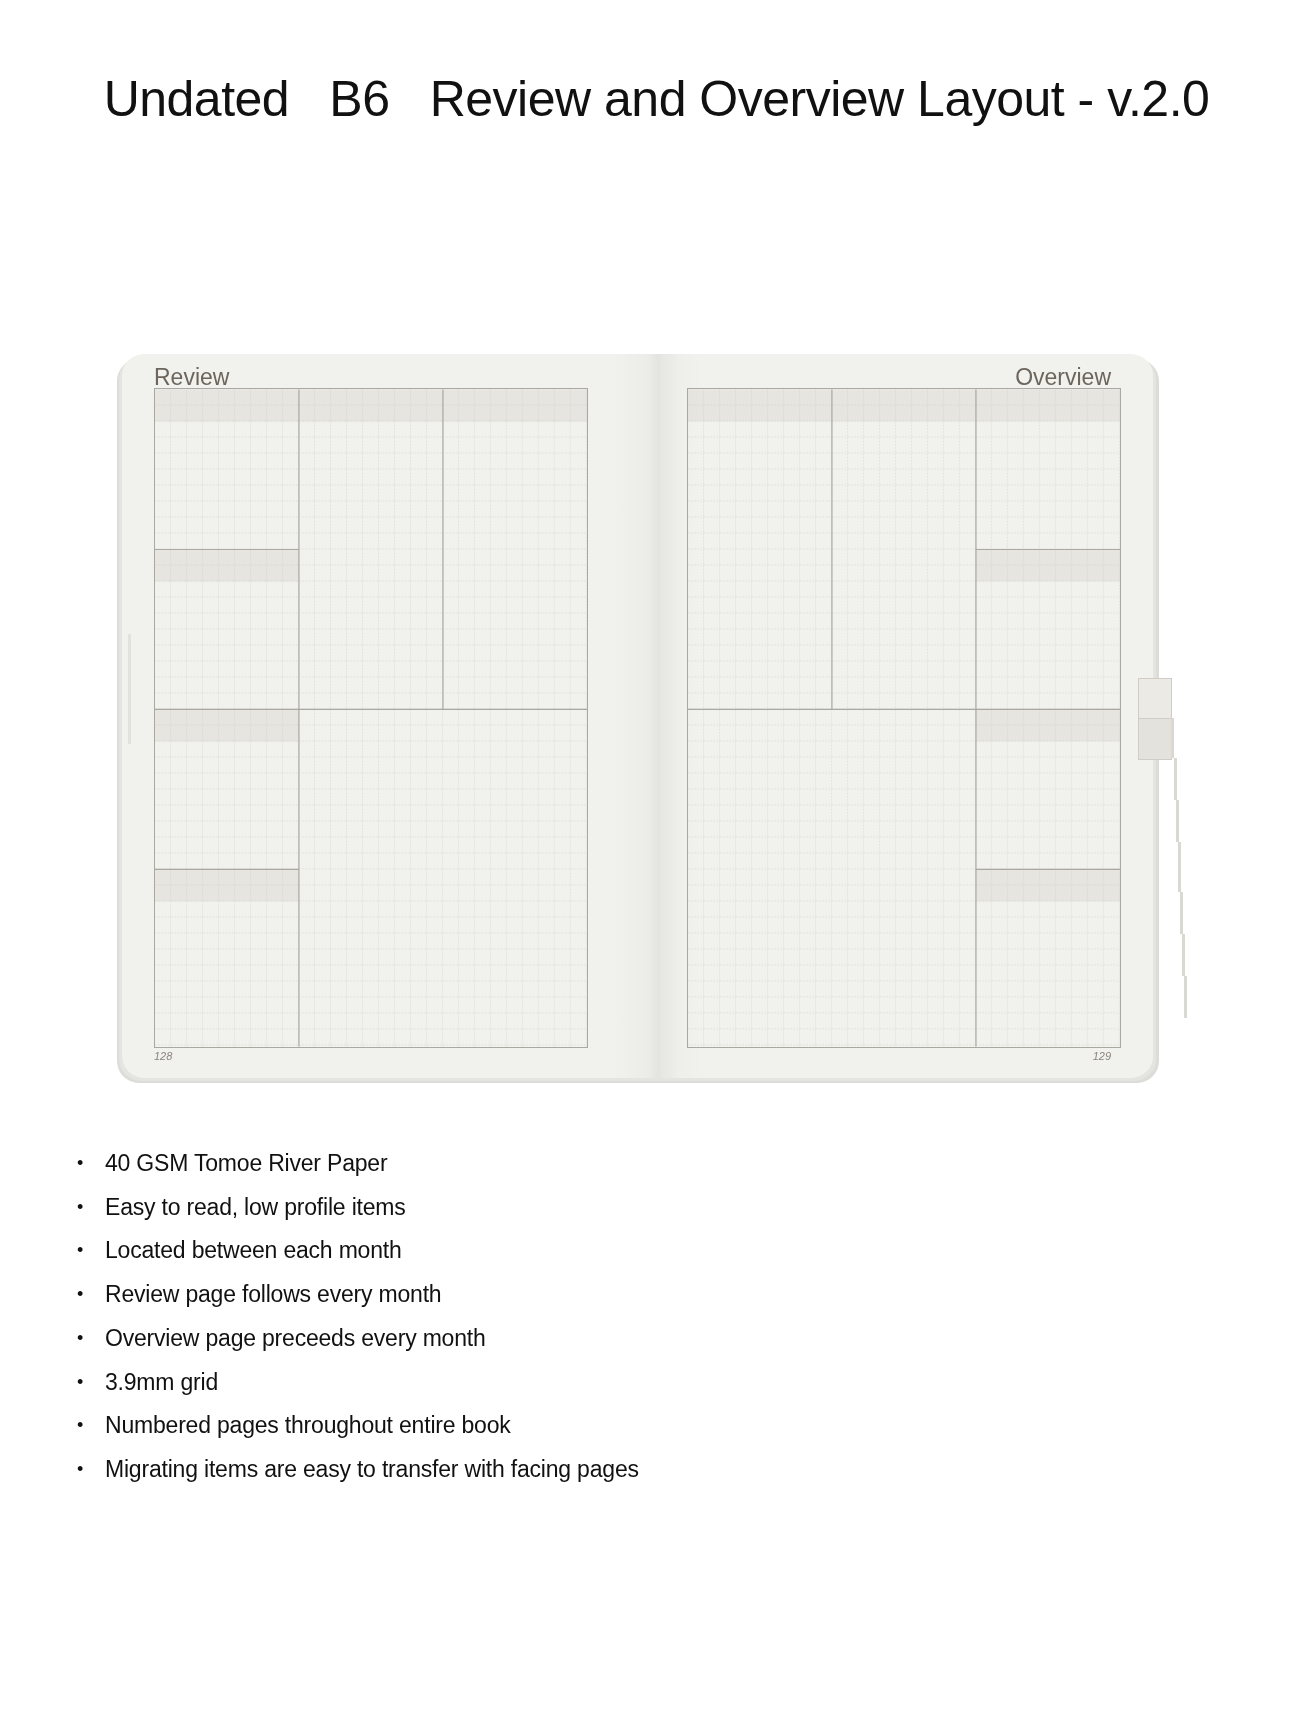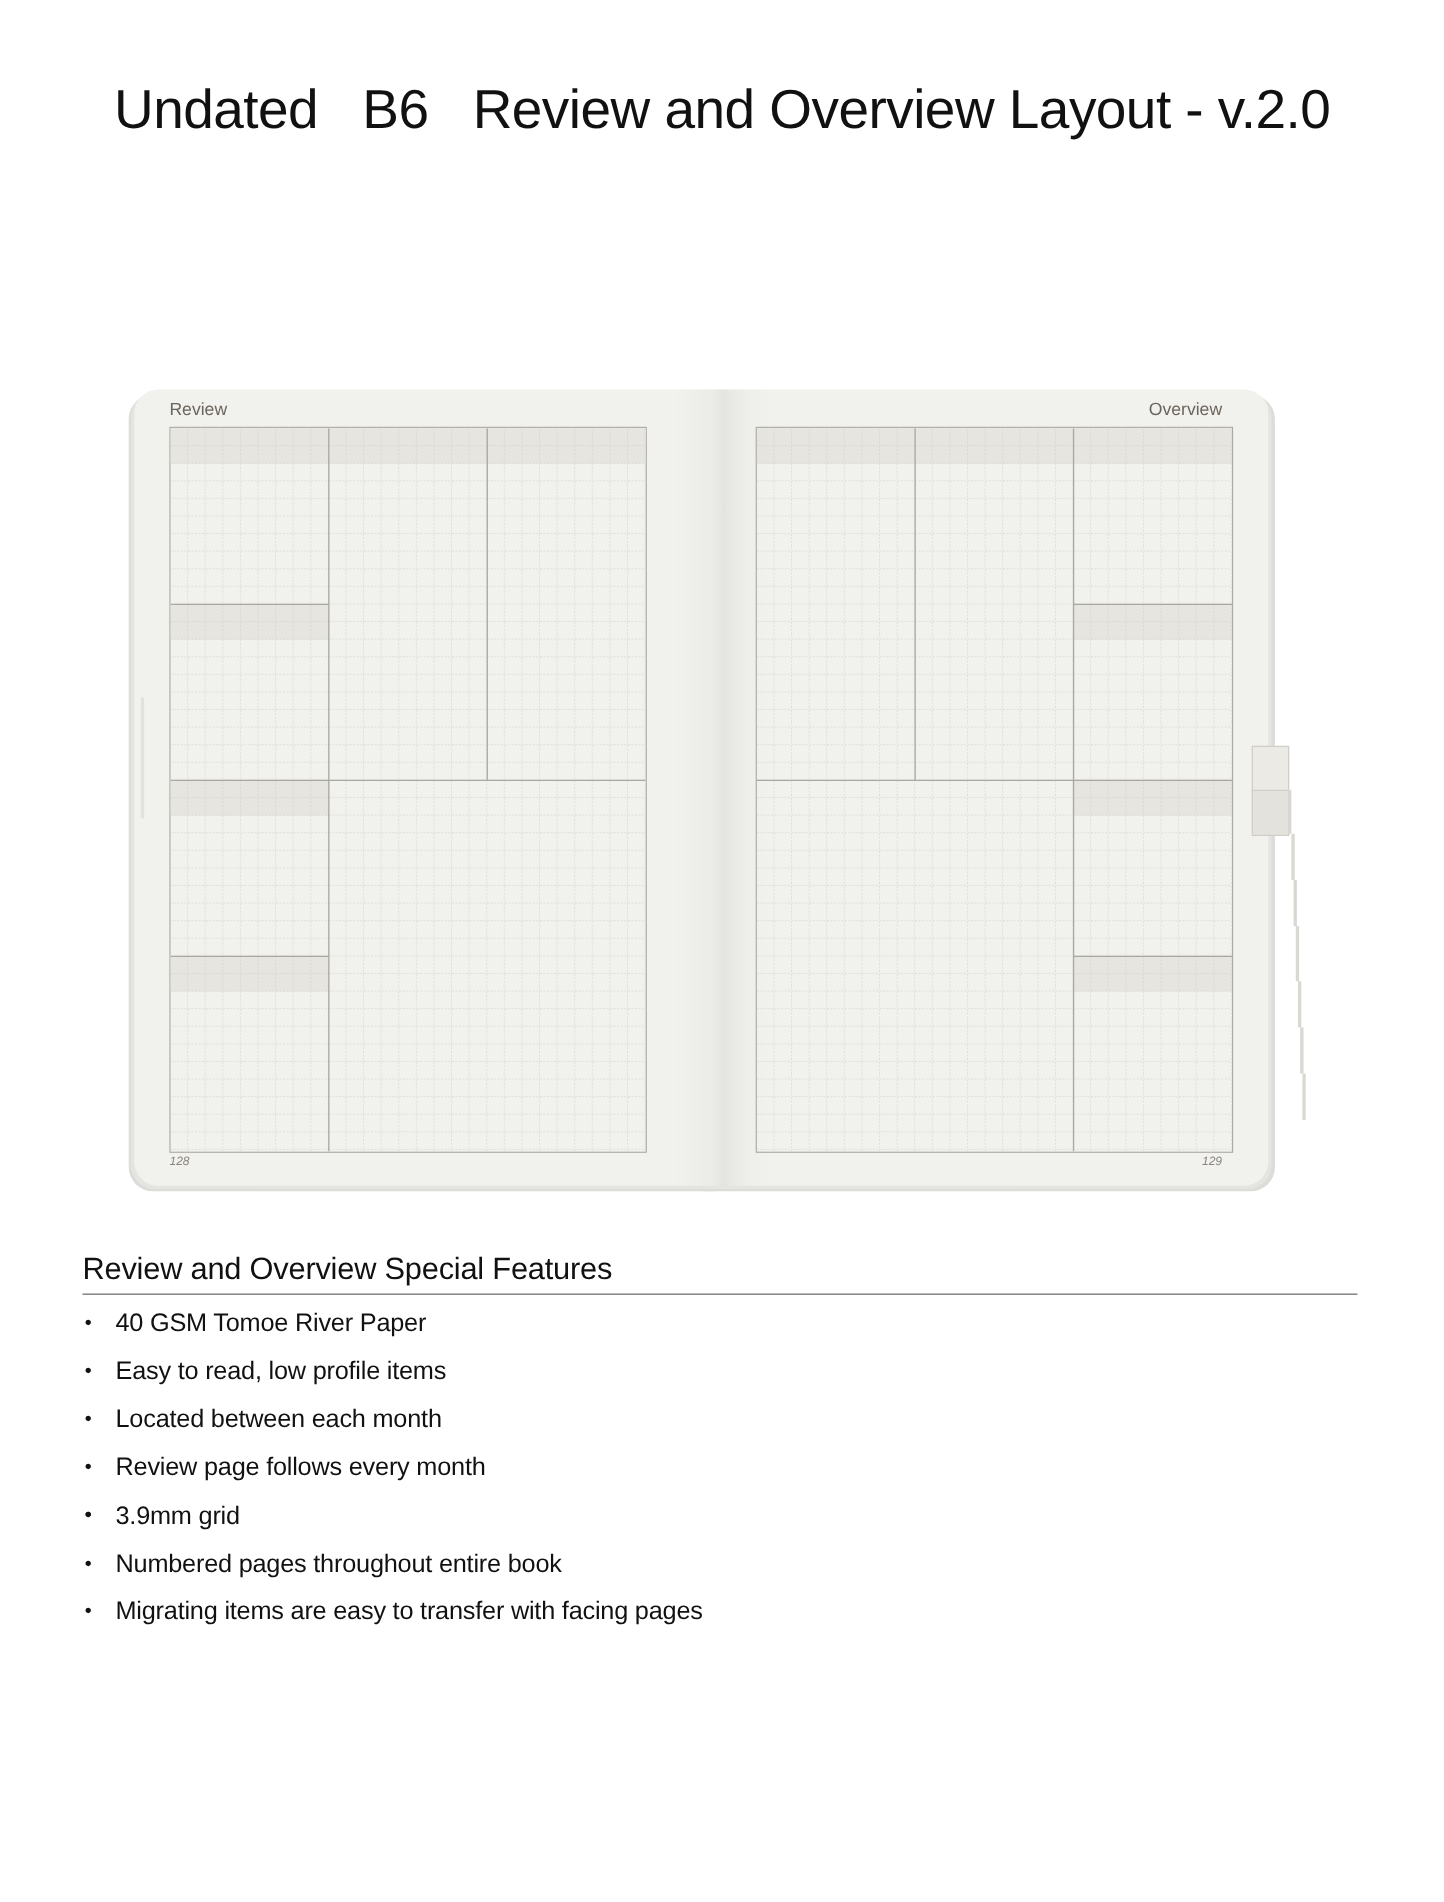--- a/index.html
+++ b/index.html
@@ -8,21 +8,21 @@
   .doc-title { position: absolute; left: 0; width: 1313px; top: 70px; text-align: center;
                font-size: 50px; font-weight: 400; letter-spacing: -0.5px; white-space: pre; color: #111; }
   .book { position: absolute; left: 122px; top: 354px; width: 1066px; height: 728px; }
   .page { position: absolute; top: 0; height: 724px; background: #f1f1ed; }
   .page-left { left: 0; width: 533px; border-radius: 22px 0 0 22px;
                box-shadow: -3px 3px 0 #e4e4e0, -5px 5px 0 #dcdcd8; }
   .page-right { left: 511px; width: 520px; border-radius: 0 22px 22px 0;
                 box-shadow: 3px 3px 0 #e4e4e0, 6px 5px 0 #dcdcd8; }
   .spine { position: absolute; top: 0; height: 724px; left: 490px; width: 90px;
            background: linear-gradient(90deg, rgba(0,0,0,0) 0%, rgba(0,0,0,0.025) 40%, rgba(0,0,0,0.06) 52%, rgba(0,0,0,0.045) 56%, rgba(0,0,0,0.01) 75%, rgba(0,0,0,0) 100%); }
-  .page-label { position: absolute; top: 10px; font-size: 16px; color: #6c655c; }
+  .page-label { position: absolute; top: 10px; font-size: 23px; color: #6c655c; }
   .page-num { position: absolute; top: 696px; font-size: 11px; color: #8a857d; font-style: italic; }
   .grid-wrap { position: absolute; top: 34px; width: 434px; height: 660px; border: 1px solid #a9a8a1; box-sizing: border-box; }
   .tab { position: absolute; background: #e8e7e2; border: 1px solid #cfcdc6; }
   .side-edge { position: absolute; background: #d9d8d3; width: 3px; }
   .features { position: absolute; left: 75px; top: 1138px; width: 1159px; }
   .features-heading { font-size: 28px; font-weight: 400; color: #111; padding-bottom: 6px;
                       border-bottom: 1.5px solid #555; letter-spacing: -0.2px; }
   .features-list { list-style: none; margin: 0; padding: 0; margin-top: 4px; }
   .features-list li { position: relative; font-size: 23px; line-height: 43.7px; padding-left: 30px; color: #111; letter-spacing: -0.2px; }
   .bullet { position: absolute; left: 2px; top: 0; font-size: 18px; }
@@ -87,24 +87,23 @@
   <div class="side-edge" style="left:1052px; top:404px; height:42px;"></div>
   <div class="side-edge" style="left:1054px; top:446px; height:42px;"></div>
   <div class="side-edge" style="left:1056px; top:488px; height:50px;"></div>
   <div class="side-edge" style="left:1058px; top:538px; height:42px;"></div>
   <div class="side-edge" style="left:1060px; top:580px; height:42px;"></div>
   <div class="side-edge" style="left:1062px; top:622px; height:42px;"></div>
   <div class="side-edge" style="left:6px; top:280px; height:110px; background:#e2e1dc;"></div>
 </div>
 
 <div class="features">
-  <div class="features-heading">Review and Overview Special Features</div>
   <ul class="features-list">
     <li><span class="bullet">•</span><span>40 GSM Tomoe River Paper</span></li>
     <li><span class="bullet">•</span><span>Easy to read, low profile items</span></li>
     <li><span class="bullet">•</span><span>Located between each month</span></li>
     <li><span class="bullet">•</span><span>Review page follows every month</span></li>
-    <li><span class="bullet">•</span></li>
+    <li><span class="bullet">•</span><span>Overview page preceeds every month</span></li>
     <li><span class="bullet">•</span><span>3.9mm grid</span></li>
     <li><span class="bullet">•</span><span>Numbered pages throughout entire book</span></li>
     <li><span class="bullet">•</span><span>Migrating items are easy to transfer with facing pages</span></li>
   </ul>
 </div>
 
 </body></html>

